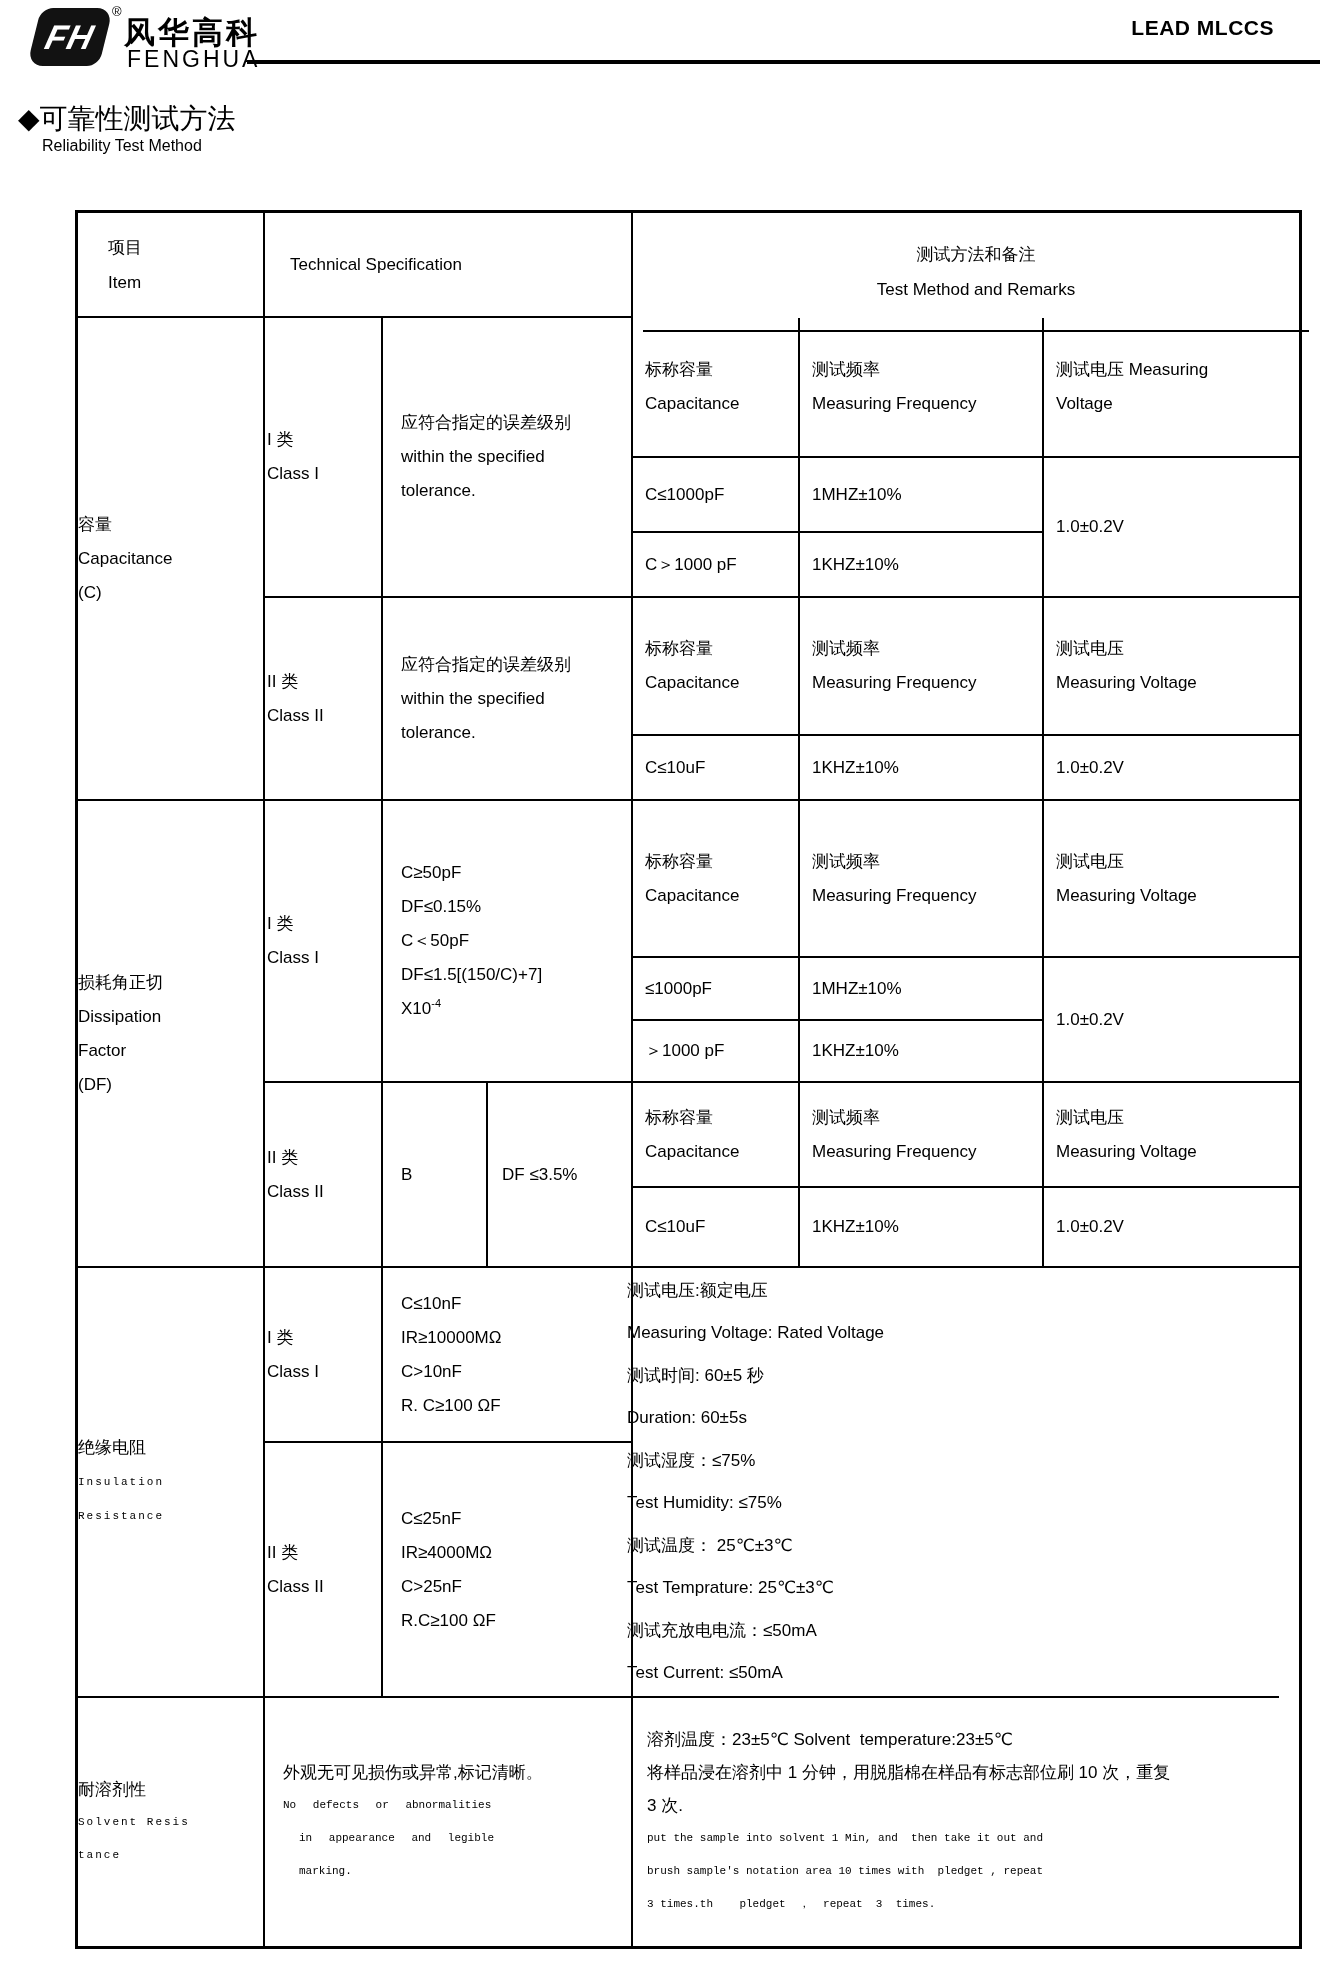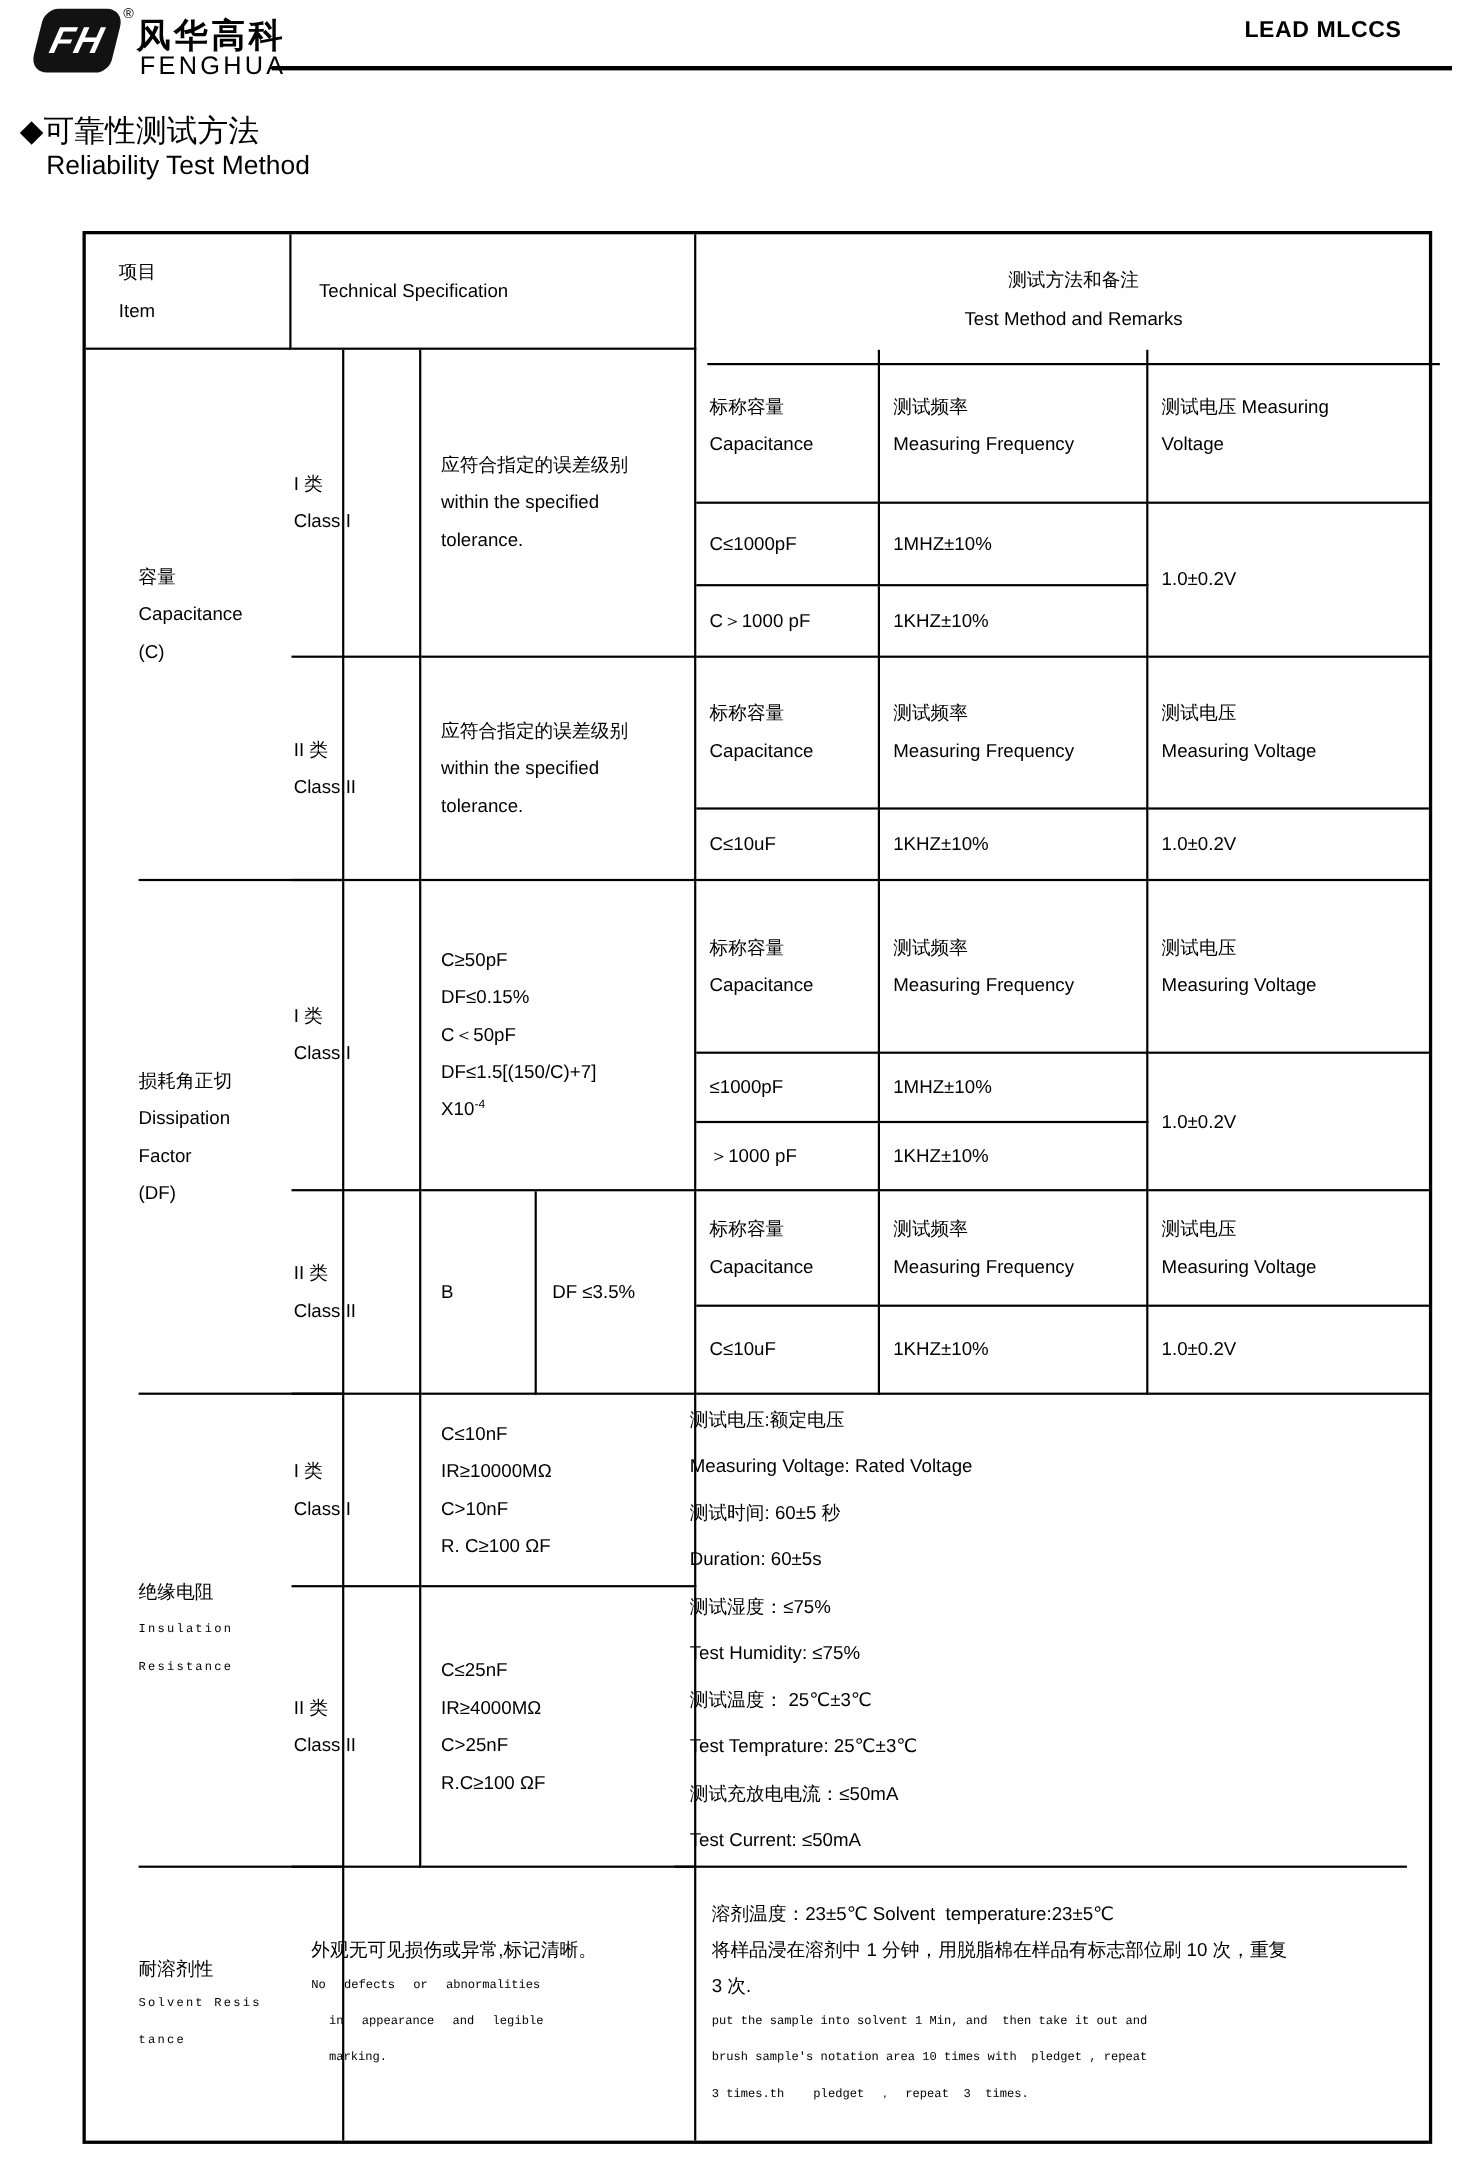--- a/index.html
+++ b/index.html
@@ -14,37 +14,37 @@
     background:#121212;transform:skewX(-14deg);border-radius:12px 16px 12px 16px;
     display:flex;align-items:center;justify-content:center;
     color:#fff;font-weight:bold;font-style:italic;font-size:34px;letter-spacing:1px;
   }
   .reg-mark{position:absolute;left:112px;top:4px;font-size:13px;}
   .brand-cn{position:absolute;left:124px;top:12px;font-size:31px;font-weight:bold;letter-spacing:3px;}
   .brand-en{position:absolute;left:127px;top:46px;font-size:23px;letter-spacing:3px;font-weight:500;}
   .doc-type{position:absolute;right:70px;top:16px;font-size:21px;font-weight:bold;letter-spacing:.5px;}
   .head-rule{position:absolute;left:247px;top:60px;width:1073px;height:4px;background:#000;}
   .page-title-cn{position:absolute;left:18px;top:100px;font-size:28px;font-weight:500;}
-  .page-title-en{position:absolute;left:42px;top:137px;font-size:24px;}
+  .page-title-en{position:absolute;left:42px;top:137px;font-size:16px;}
   
   .rtable{
     position:absolute;left:75px;top:210px;width:1221px;height:1733px;
     border:3px solid #000;box-sizing:content-box;
   }
   .cell{
     position:absolute;box-sizing:border-box;
     border-right:2px solid #000;border-bottom:2px solid #000;
     display:flex;flex-direction:column;justify-content:center;
     font-size:17px;
   }
   .cell .ln{line-height:34px;white-space:pre;}
   .br0{border-right:none;}
   .bb0{border-bottom:none;}
   .center{align-items:center;text-align:center;}
-  .padL30{padding-left:30px;} .padL25{padding-left:25px;} .padL24{margin-left:48px;}
+  .padL30{padding-left:30px;} .padL25{padding-left:25px;} .padL24{}
   .padL18{padding-left:18px;} .padL16{padding-left:2px;} .padL14{padding-left:14px;}
   .padL12{padding-left:12px;}
   .lh42 .ln{line-height:42.5px;}
   .lh33 .ln{line-height:33px;}
   .lh35 .ln{line-height:35px;}
   .mono{font-family:"Liberation Mono","DejaVu Sans Mono",monospace;font-size:11px;}
   .wsp{word-spacing:10px;}
   .lsp{letter-spacing:2px;}
   sup.exp{font-size:11px;vertical-align:super;line-height:0;}
 </style>

